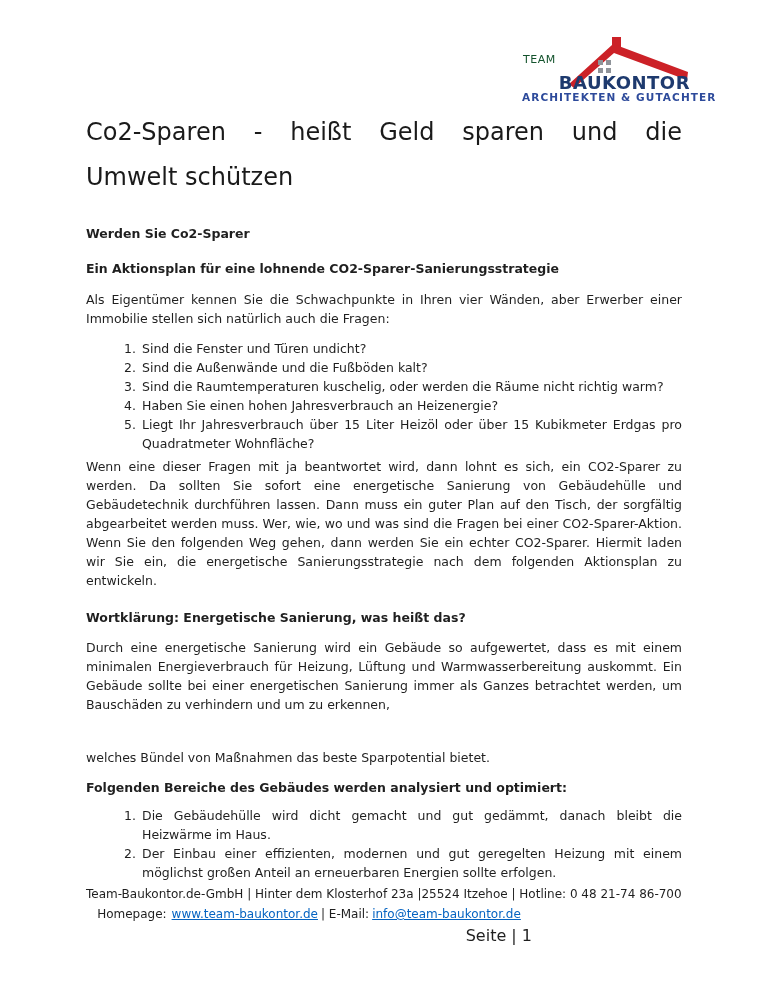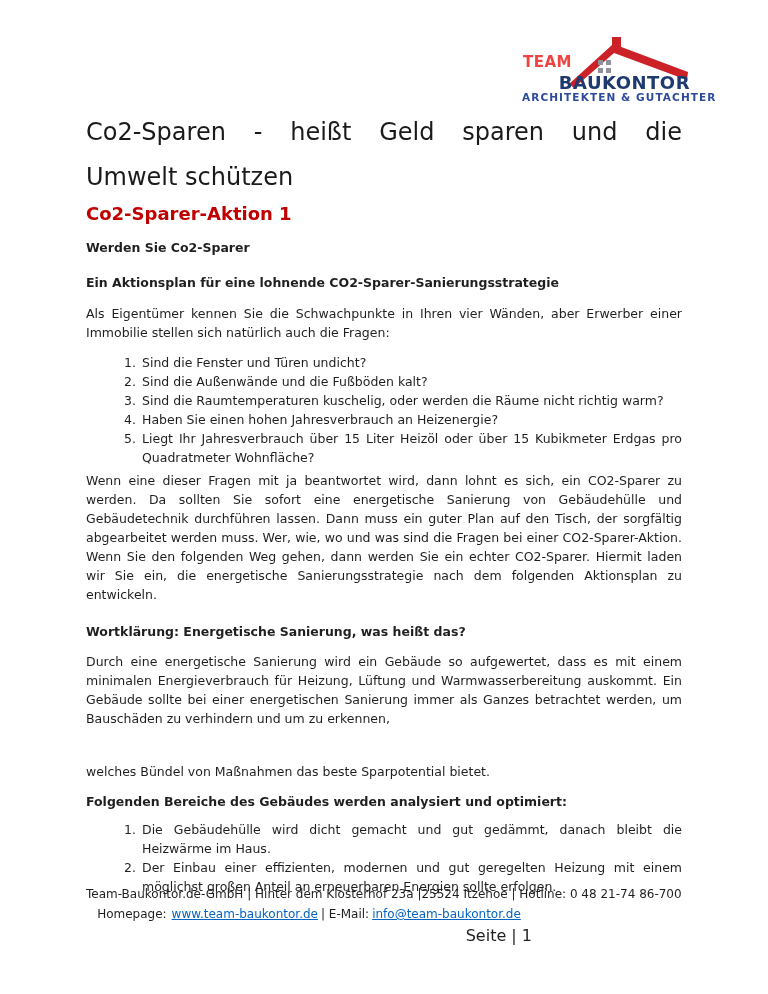--- a/index.html
+++ b/index.html
@@ -19,21 +19,21 @@
   .logo {
     position: absolute;
     top: 36px;
     right: 78px;
     width: 175px;
     height: 68px;
   }
   .logo svg { position: absolute; top: 0; left: 0; }
   .logo-team {
     position: absolute; left: 8px; top: 17px;
-    font-size: 15px; font-weight: 700; color: #ef4444; letter-spacing: 0.5px;
+    font-size: 11px; font-weight: 400; color: #14532d; letter-spacing: 0.5px;
   }
   .logo-baukontor {
     position: absolute; right: 0px; top: 36px;
     font-size: 18px; font-weight: 800; color: #1e3a6e; letter-spacing: 0.5px;
   }
   .logo-subtitle {
     position: absolute; left: 7px; top: 55px;
     font-size: 10.5px; font-weight: 700; color: #2d4a9b; letter-spacing: 1.1px;
     white-space: nowrap;
   }
@@ -52,21 +52,21 @@
     margin-top: 2px;
     font-size: 18px;
     line-height: 23px;
     font-weight: 700;
     color: #c00000;
   }
 
   p, li { font-size: 12.5px; line-height: 19px; }
   p { text-align: justify; }
   .sub { margin-top: 14px; font-weight: 700; text-align: left; }
-  .sub-first { margin-top: 13px; }
+  .sub-first { margin-top: 24px; }
   .body-p { margin-top: 12px; }
 
   ol.num-list {
     margin-top: 11px;
     padding-left: 54px;
   }
   ol.num-list li {
     text-align: justify;
     padding-left: 2px;
   }
@@ -134,21 +134,20 @@
     <div class="logo-subtitle">ARCHITEKTEN &amp; GUTACHTER</div>
   </div>
 
   <div class="content">
 
     <h1>
       <span class="title-line-1">Co2-Sparen - heißt Geld sparen und die</span>
       <span class="title-line-2">Umwelt schützen</span>
     </h1>
 
-    <h2>Co2-Sparer-Aktion 1</h2>
 
     <p class="sub sub-first">Werden Sie Co2-Sparer</p>
 
     <p class="sub" style="margin-top:16px;">Ein Aktionsplan für eine lohnende CO2-Sparer-Sanierungsstrategie</p>
 
     <p class="body-p">Als Eigentümer kennen Sie die Schwachpunkte in Ihren vier Wänden, aber Erwerber einer Immobilie stellen sich natürlich auch die Fragen:</p>
 
     <ol class="num-list">
       <li>Sind die Fenster und Türen undicht?</li>
       <li>Sind die Außenwände und die Fußböden kalt?</li>

